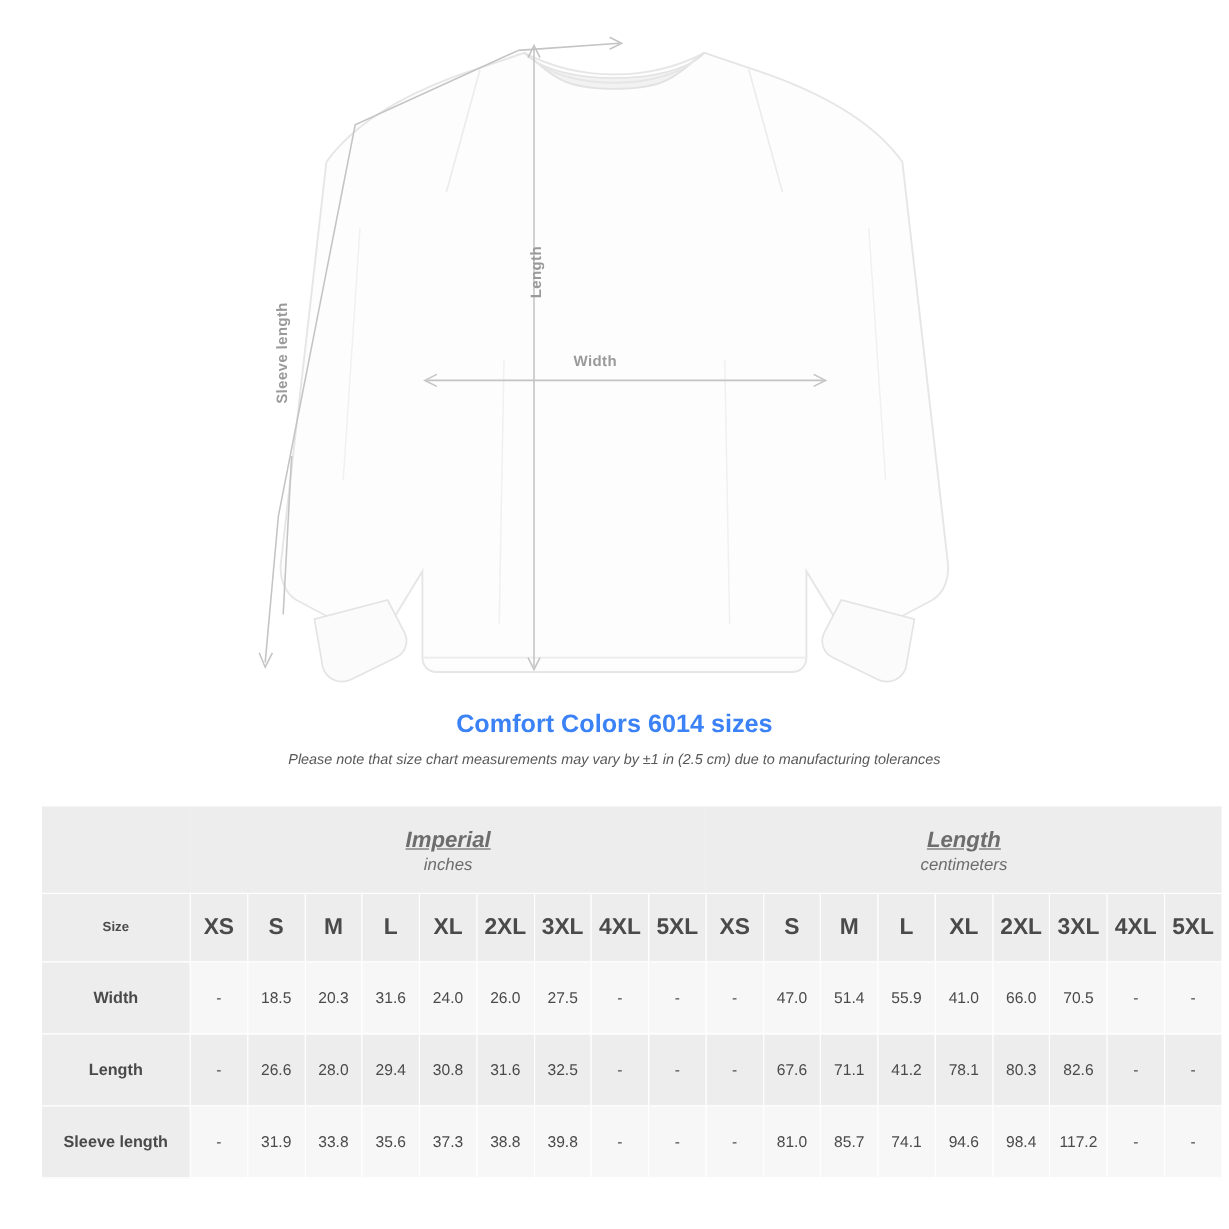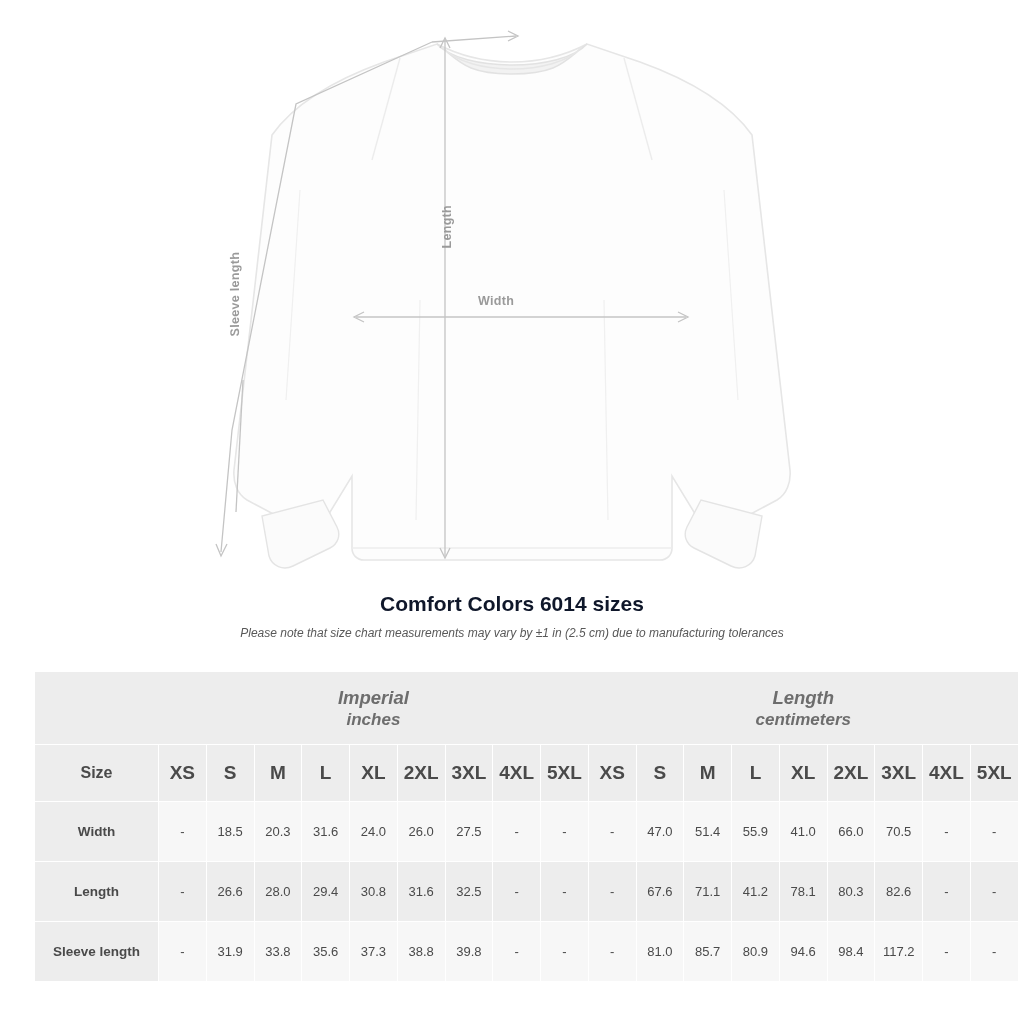--- a/index.html
+++ b/index.html
@@ -55,21 +55,21 @@
     writing-mode: vertical-rl;
     transform: rotate(180deg) skewY(-12deg);
     font-style: italic;
   }
 
   
   .chart-title {
     text-align: center;
     font-size: 21px;
     font-weight: bold;
-    color: #0f172a;
+    color: #3b82f6;
     margin: 0;
     padding-top: 2px;
   }
   .chart-note {
     text-align: center;
     font-size: 12px;
     font-style: italic;
     color: #585858;
     margin: 10px 0 0 0;
   }
@@ -103,37 +103,37 @@
     border: none;
     height: 72px;
     vertical-align: middle;
   }
   .unit-name {
     font-size: 18.5px;
     font-style: italic;
     font-weight: bold;
     color: #6d6d6d;
     line-height: 1.35;
+    text-decoration: underline;
   }
   .unit-sub {
-    font-size: 17px;
+    font-size: 14px;
     font-style: italic;
     color: #6d6d6d;
-    font-weight: bold;
   }
   
   tr.size-row td {
     height: 56px;
     font-weight: bold;
     font-size: 19px;
     color: #4a4a4a;
     background: #ededed;
   }
   tr.size-row td.rowlabel {
-    font-size: 16px;
+    font-size: 11px;
   }
   
   tr.data-row td {
     height: 59px;
   }
   tr.data-row td.rowlabel {
     font-weight: bold;
     background: #ededed;
     color: #4a4a4a;
     font-size: 13.5px;
@@ -337,21 +337,21 @@
           <td class="val">33.8</td>
           <td class="val">35.6</td>
           <td class="val">37.3</td>
           <td class="val">38.8</td>
           <td class="val">39.8</td>
           <td class="val">-</td>
           <td class="val">-</td>
           <td class="val">-</td>
           <td class="val">81.0</td>
           <td class="val">85.7</td>
-          <td class="val">80.9</td>
+          <td class="val">74.1</td>
           <td class="val">94.6</td>
           <td class="val">98.4</td>
           <td class="val">117.2</td>
           <td class="val">-</td>
           <td class="val">-</td>
         </tr>
       </tbody>
     </table>
   </div>
 

